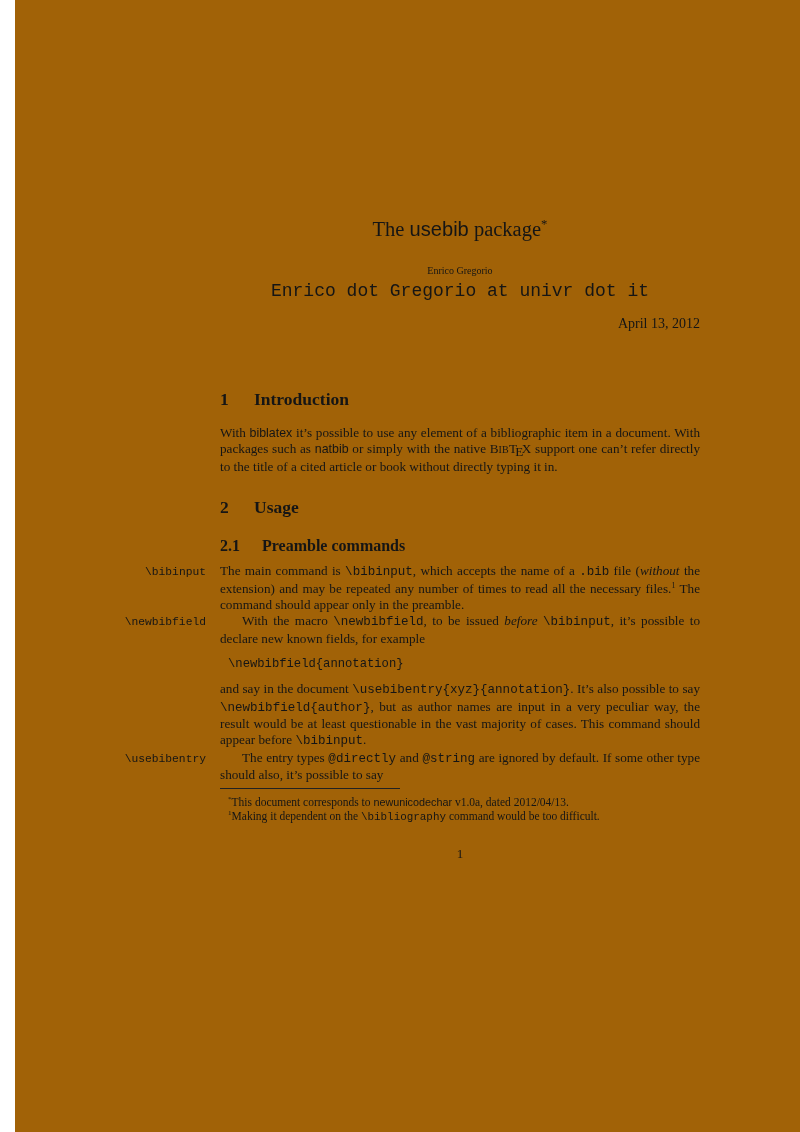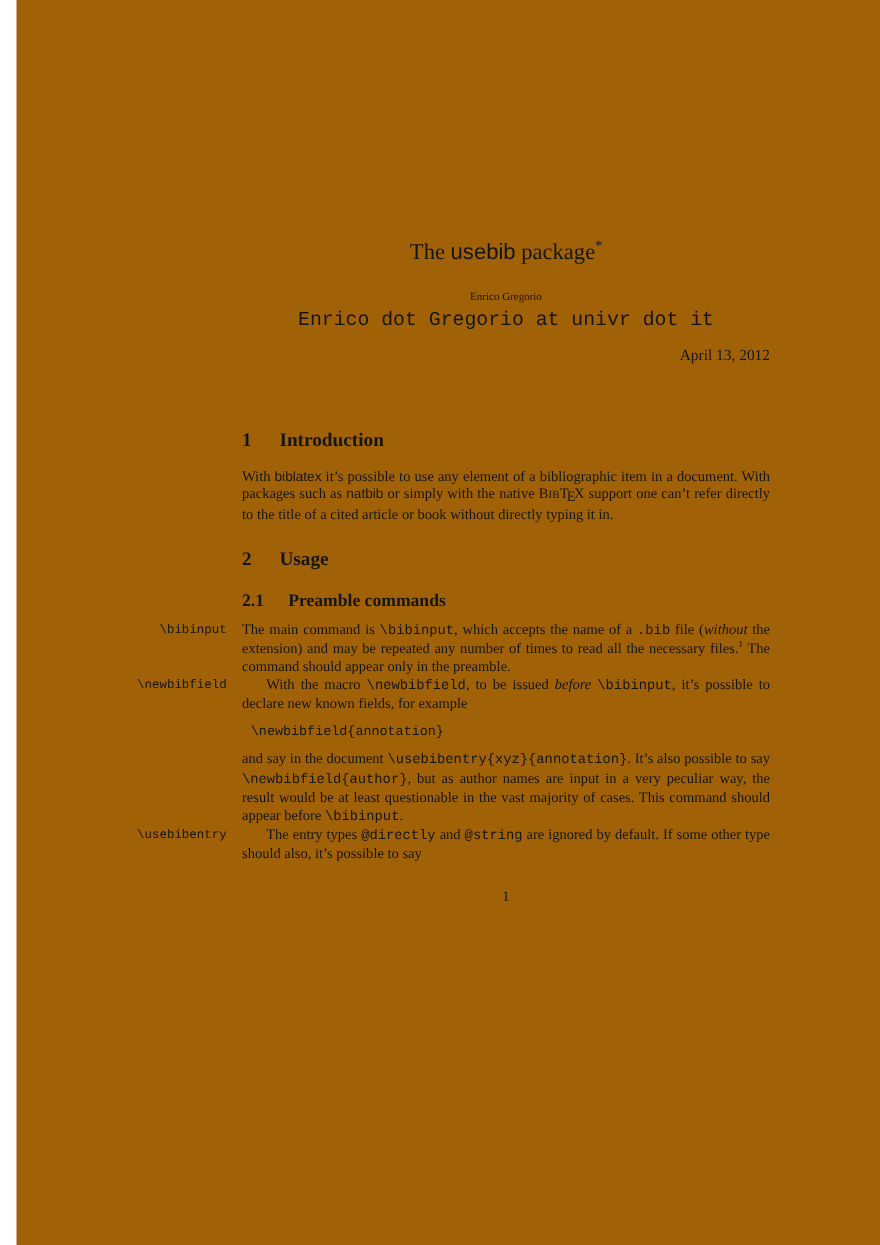--- a/index.html
+++ b/index.html
@@ -111,17 +111,22 @@
 
     <div class="codeblock">\newbibfield{annotation}</div>
 
     <p class="body">and say in the document <span class="mono">\usebibentry{xyz}{annotation}</span>. It’s also possible to say <span class="mono">\newbibfield{author}</span>, but as author names are input in a very peculiar way, the result would be at least questionable in the vast majority of cases. This command should appear before <span class="mono">\bibinput</span>.</p>
 
     <div class="labeled">
       <span class="marginlabel">\usebibentry</span>
       <p class="body indent">The entry types <span class="mono">@directly</span> and <span class="mono">@string</span> are ignored by default. If some other type should also, it’s possible to say</p>
     </div>
 
+    <div class="footnotes">
+      <div class="fnrule"></div>
+      <p class="fn"><sup>*</sup>This document corresponds to <span class="sans">newunicodechar</span> v1.0a, dated 2012/04/13.</p>
+      <p class="fn"><sup>1</sup>Making it dependent on the <span class="mono">\bibliography</span> command would be too difficult.</p>
+    </div>
 
     <div class="pageno">1</div>
 
   </div>
 </div>
 
 </body></html>

